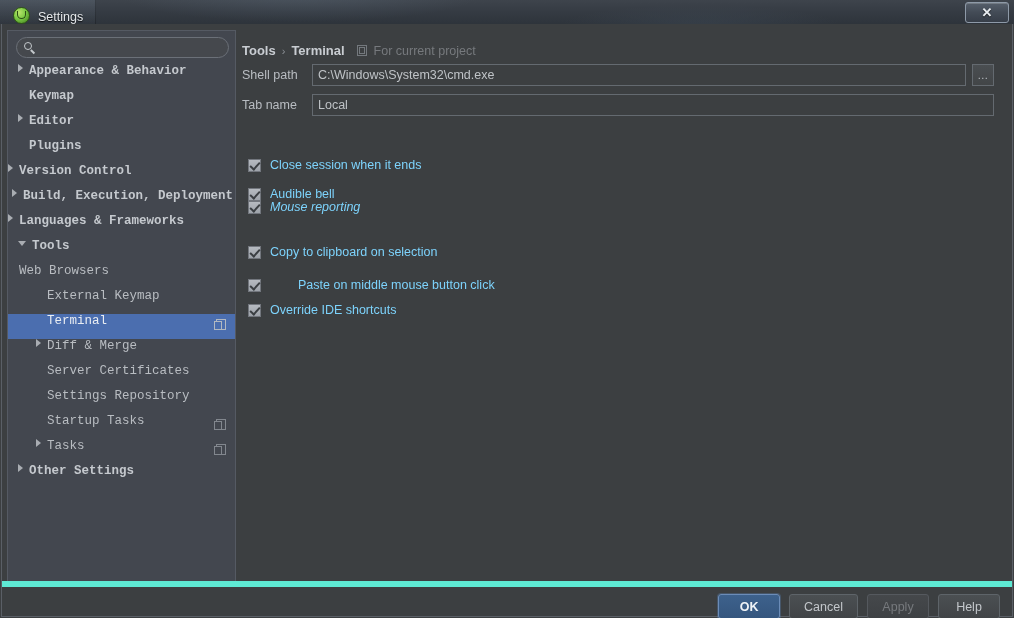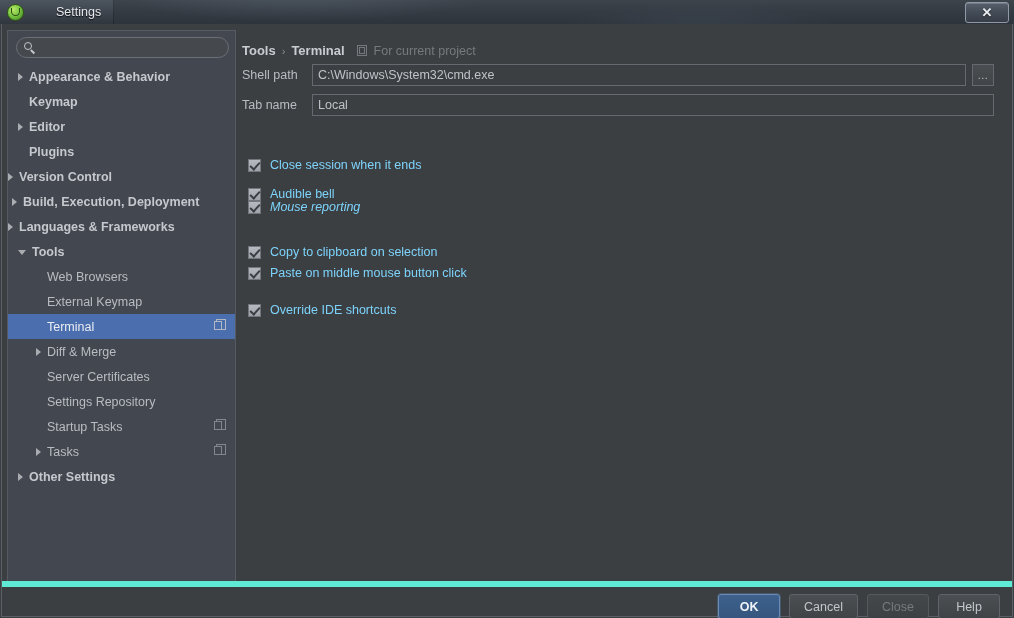--- a/index.html
+++ b/index.html
@@ -43,27 +43,26 @@
     background:
       radial-gradient(ellipse 260px 40px at 300px -6px, rgba(120,140,160,0.22), rgba(0,0,0,0) 70%),
       radial-gradient(ellipse 200px 30px at 700px 26px, rgba(90,110,130,0.18), rgba(0,0,0,0) 70%);
     pointer-events: none;
   }
   #title-left {
     position: absolute;
     left: 0; top: 0;
     height: 24px;
     display: flex;
-    align-items: center;
-    padding-left: 7px;
+    align-items: flex-end;
+    padding-left: 13px;
     background: linear-gradient(180deg, rgba(140,160,180,0.18), rgba(140,160,180,0.02));
     border-right: 1px solid rgba(0,0,0,0.25);
     padding-right: 12px;
     box-sizing: border-box;
-    gap: 24px;
   }
   #app-icon {
     width: 15px; height: 15px;
     border-radius: 50%;
     background: radial-gradient(circle at 35% 30%, #b9e36a 0%, #7ac943 45%, #3f7a1e 100%);
     border: 1px solid #2f5714;
     position: relative;
     flex: 0 0 auto;
   }
   #app-icon::after {
@@ -175,23 +174,23 @@
   #tree {
     position: absolute;
     left: 0; top: 33px;
     right: 0; bottom: 0;
     overflow: hidden;
   }
   .tree-row {
     position: relative;
     height: 25px;
     display: flex;
-    align-items: center;
     cursor: default;
     white-space: nowrap;
+    font-family: Liberation Mono, monospace;
   }
   .tree-row.selected {
     background: #4b6eaf;
   }
   .tree-row .arrow {
     width: 0; height: 0;
     flex: 0 0 auto;
     border-left: 5px solid #a9adb2;
     border-top: 4px solid transparent;
     border-bottom: 4px solid transparent;
@@ -465,21 +464,21 @@
             <span class="label">Build, Execution, Deployment</span>
           </div>
           <div class="tree-row top" style="padding-left: 0;">
             <span class="arrow "></span>
             <span class="label">Languages &amp; Frameworks</span>
           </div>
           <div class="tree-row top" style="padding-left: 10px;">
             <span class="arrow down"></span>
             <span class="label">Tools</span>
           </div>
-          <div class="tree-row" style="padding-left: 28px;">
+          <div class="tree-row" style="">
             <span class="arrow none"></span>
             <span class="label">Web Browsers</span>
           </div>
           <div class="tree-row" style="padding-left: 28px;">
             <span class="arrow none"></span>
             <span class="label">External Keymap</span>
           </div>
           <div class="tree-row selected" style="padding-left: 28px;">
             <span class="arrow none"></span>
             <span class="label">Terminal</span>
@@ -559,41 +558,41 @@
             <span class="label">Audible bell</span>
           </div>
           <div class="check-row" style="top: 170px; font-style: italic;">
             <span class="checkbox checked"></span>
             <span class="label">Mouse reporting</span>
           </div>
           <div class="check-row" style="top: 215px;">
             <span class="checkbox checked"></span>
             <span class="label">Copy to clipboard on selection</span>
           </div>
-          <div class="check-row" style="top: 236px;">
+          <div class="check-row" style="top: 248px; gap: 28px;">
             <span class="checkbox checked"></span>
             <span class="label">Paste on middle mouse button click</span>
           </div>
           <div class="check-row" style="top: 273px;">
             <span class="checkbox checked"></span>
             <span class="label">Override IDE shortcuts</span>
           </div>
         </div>
     </div>
 
     <div id="footer">
       <div id="button-bar">
           <div class="dlg-button primary">
             <span>OK</span>
           </div>
           <div class="dlg-button">
             <span>Cancel</span>
           </div>
           <div class="dlg-button disabled">
-            <span>Close</span>
+            <span>Apply</span>
           </div>
           <div class="dlg-button">
             <span>Help</span>
           </div>
         </div>
     </div>
 
   </div>
 </div>
 

